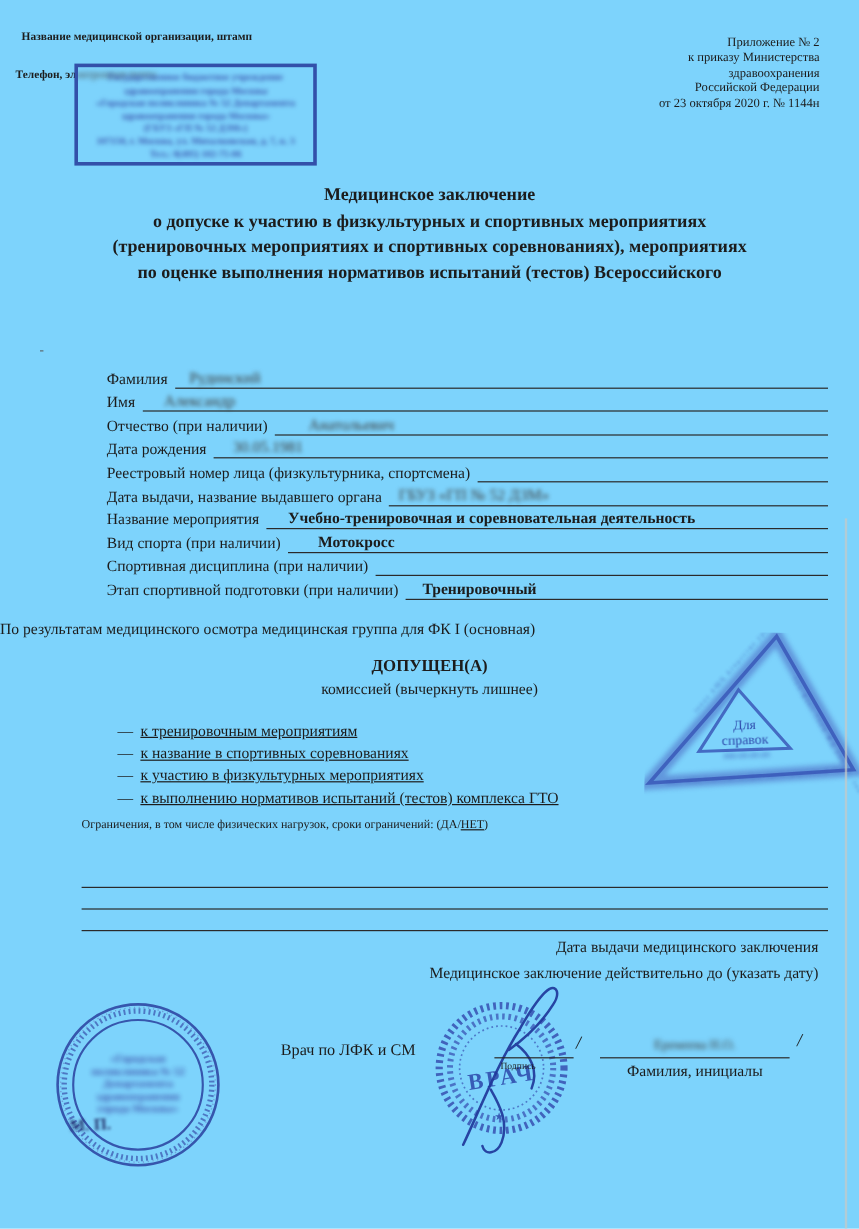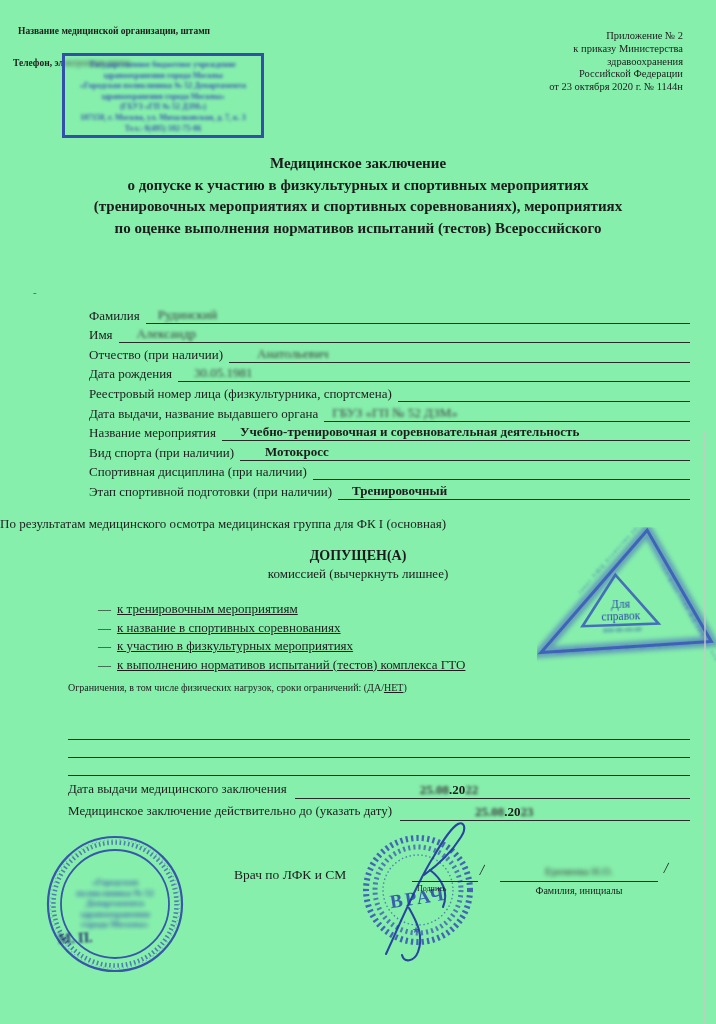--- a/index.html
+++ b/index.html
@@ -1,16 +1,16 @@
 <!DOCTYPE html>
 <html><head>
 <meta charset="utf-8">
 <style>
   html,body{margin:0;padding:0;background:#ffffff;}
-  .page{position:relative;width:716px;height:1024px;background:#86efac;overflow:hidden;
+  .page{position:relative;width:716px;height:1024px;background:#7dd3fc;overflow:hidden;
         font-family:"Liberation Serif","DejaVu Serif",serif;color:#1c1c1c;}
   
   .org-label{position:absolute;left:18px;top:26px;font-size:9.5px;font-weight:bold;}
   .phone-label{position:absolute;left:13px;top:58px;font-size:9.5px;font-weight:bold;}
   .phone-redacted{filter:blur(2px);font-weight:normal;color:#444;}
   .rect-stamp{position:absolute;left:62px;top:53px;width:202px;height:85px;
               border:3px solid #3350a9;box-sizing:border-box;padding-top:4px;
               filter:blur(0.3px);}
   .rect-stamp .ln{font-size:8px;line-height:10.6px;text-align:center;color:#3c58b0;
                   font-weight:bold;filter:blur(1.7px);white-space:nowrap;overflow:hidden;}
@@ -33,39 +33,39 @@
   .commission{position:absolute;left:0;right:0;top:566px;text-align:center;font-size:13px;}
   .permissions{position:absolute;left:98px;top:600px;font-size:13px;line-height:18.6px;}
   .perm .ptext{text-decoration:underline;}
   .perm .dash{margin-right:6px;}
   
   .restrict-line{position:absolute;left:68px;top:682px;font-size:10px;}
   .restrict-line .no{text-decoration:underline;}
   .describe-row{position:absolute;left:68px;right:26px;top:700px;display:flex;align-items:flex-end;height:20px;font-size:13px;}
   .blank-line{position:absolute;left:68px;right:26px;border-bottom:1.2px solid #2a2a2a;height:0;}
   
-  .date-row{position:absolute;left:68px;right:26px;display:flex;height:20px;font-size:13px;white-space:nowrap;}
+  .date-row{position:absolute;left:68px;right:26px;display:flex;align-items:flex-end;height:20px;font-size:13px;white-space:nowrap;flex-direction:column;}
   .dval{font-weight:bold;}
   .dval .blur{filter:blur(1.8px);color:#3d3d3d;}
   
   .seal{position:absolute;left:44px;top:833px;width:142px;height:142px;opacity:.95;}
   .seal svg{filter:blur(0.4px);}
   .seal-text{position:absolute;left:22px;top:44px;width:98px;text-align:center;
              font-size:9px;line-height:10.5px;color:#4056ad;font-weight:bold;filter:blur(2.2px);}
   .mp{position:absolute;left:58px;top:931px;font-size:14px;color:#25346e;filter:blur(1.2px);
       transform:rotate(-3deg);font-weight:bold;}
   .doctor-label{position:absolute;left:234px;top:867px;font-size:13.5px;}
   .doc-stamp{position:absolute;left:352px;top:812px;width:142px;height:152px;}
   .sig-line1{position:absolute;left:412px;top:881px;width:66px;border-bottom:1.1px solid #2a2a2a;}
   .podpis{position:absolute;left:417px;top:884px;font-size:8px;}
   .slash1{position:absolute;left:480px;top:861px;font-size:16px;transform:rotate(8deg);}
   .name-line{position:absolute;left:500px;top:881px;width:158px;border-bottom:1.1px solid #2a2a2a;}
   .sig-name{position:absolute;left:514px;top:865px;width:130px;text-align:center;font-size:11px;
             color:#3d3d3d;filter:blur(2px);white-space:nowrap;}
-  .fam-init{position:absolute;left:500px;top:885px;width:158px;text-align:center;font-size:10px;}
+  .fam-init{position:absolute;left:500px;top:885px;width:158px;text-align:center;font-size:13px;}
   .slash2{position:absolute;left:664px;top:859px;font-size:16px;transform:rotate(8deg);}
   
   .tri-stamp{position:absolute;left:538px;top:527px;width:180px;height:142px;transform:rotate(1deg);}
   
   .edge-shadow{position:absolute;left:704px;top:432px;width:1.5px;height:592px;background:#c9c9c4;opacity:.7;}
 </style>
 </head>
 <body>
 
 <div class="page">

